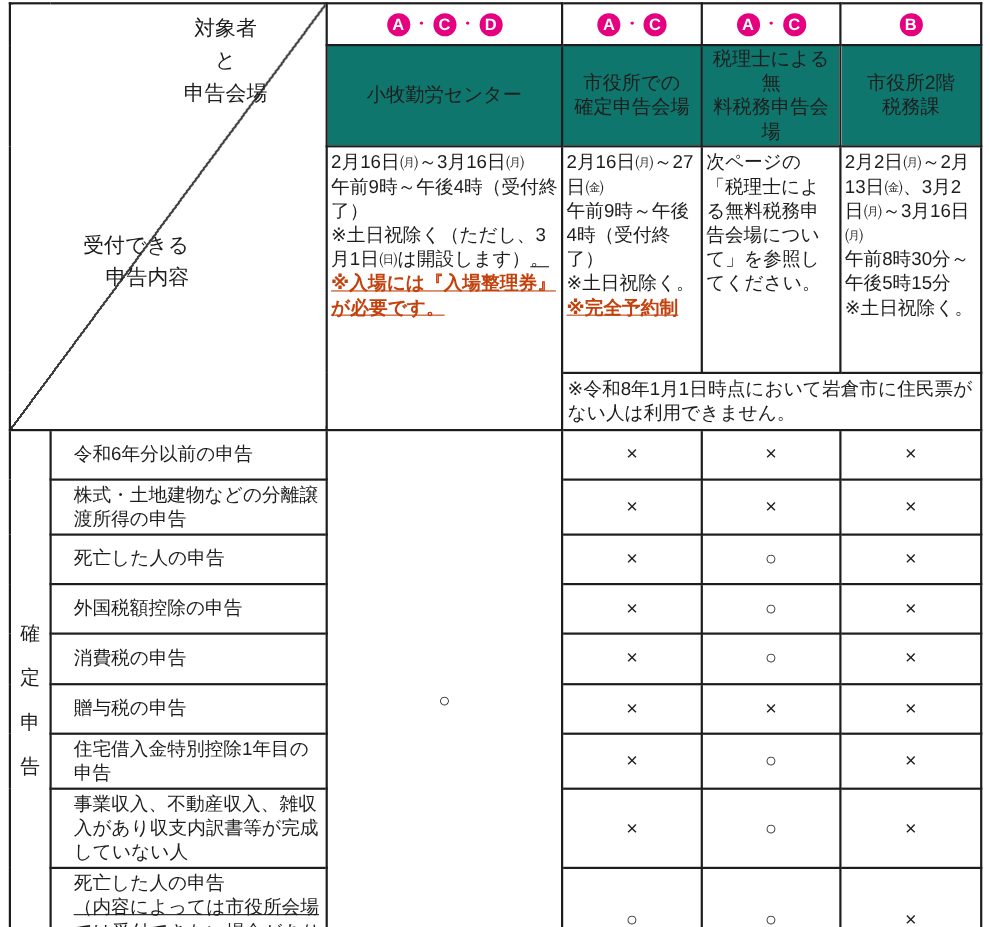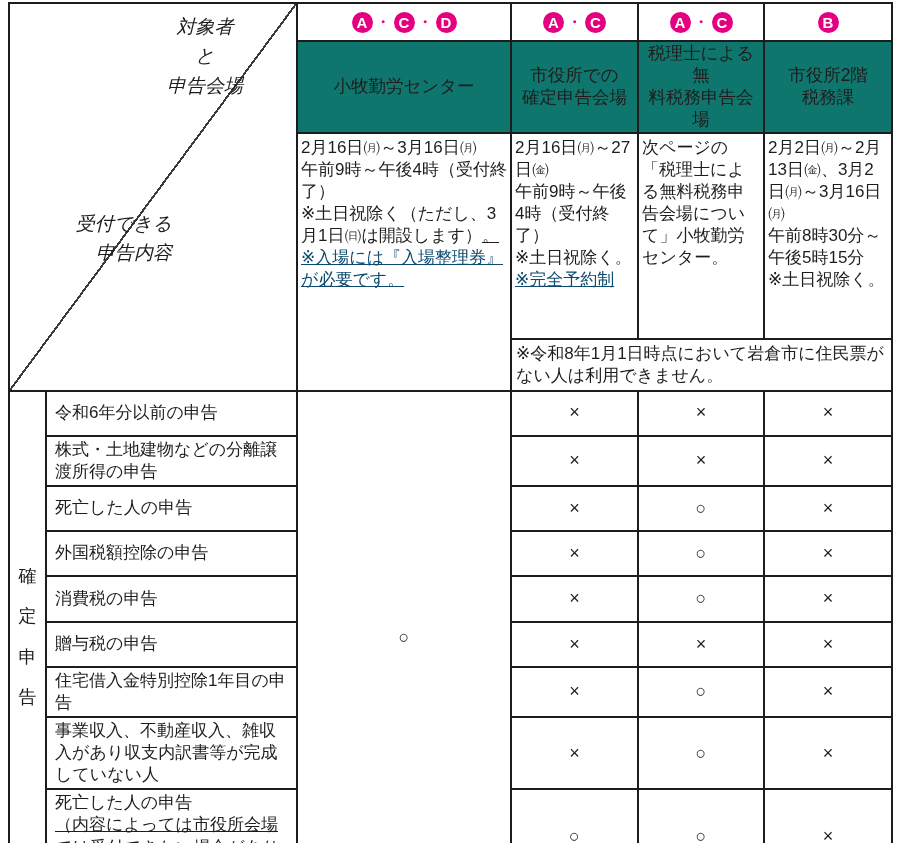--- a/index.html
+++ b/index.html
@@ -22,21 +22,20 @@
     overflow:hidden;
   }
   
   td.corner{
     position:relative;padding:0;
     background:linear-gradient(to bottom right,
       transparent calc(50% - 1px),
       #3a3a3a calc(50% - 1px),
       #3a3a3a calc(50% + 1px),
       transparent calc(50% + 1px));
-    font-style:italic;
   }
   .corner-tr{
     position:absolute;top:8px;right:26px;width:130px;
     text-align:center;font-size:19px;line-height:1.55;white-space:pre-line;
   }
   .corner-bl{
     position:absolute;top:205px;left:42px;width:120px;
     text-align:right;font-size:19px;line-height:1.55;white-space:pre-line;
   }
   tr.row-letters td{height:32px;text-align:center;padding:2px 0;}
@@ -46,29 +45,29 @@
     background:#e4007f;color:#ffffff;font-weight:bold;font-size:15px;
     line-height:21px;text-align:center;
   }
   .sep{color:#e4007f;font-weight:bold;font-size:15px;}
   tr.row-venues td{
     height:45px;background:#0f766e;text-align:center;
     font-size:17.5px;line-height:1.25;white-space:pre-line;
   }
   td.info{vertical-align:top;padding:3px 3px;height:198px;}
   td.info div{margin:0;}
-  td.info .pink{color:#0c4a6e;}
+  td.info .pink{color:#c2410c;font-weight:bold;}
   .u{text-decoration:underline;}
   td.note-cell{height:41px;vertical-align:top;padding:3px 4px;margin-top:36px;}
   td.cat{padding:0;}
   .cat-chars{
     display:flex;flex-direction:column;align-items:center;justify-content:center;
     gap:17px;font-size:18px;height:100%;
   }
-  td.rlabel{padding:2px 4px 2px 8px;margin-top:28px;}
+  td.rlabel{padding:2px 4px 2px 20px;margin-top:28px;}
   td.mark{text-align:center;font-size:18px;}
 </style>
 </head>
 <body>
 
 <table class="sched">
   <colgroup>
     <col style="width:37px">
     <col style="width:251px">
     <col style="width:214px">
@@ -133,21 +132,21 @@
       <div><span>※土日祝除く（ただし、3月1日㈰は開設します）</span><span class="u">。</span></div>
       <div class="pink u">※入場には『入場整理券』が必要です。</div>
     </td>
     <td class="info">
       <div>2月16日㈪～27日㈮</div>
       <div>午前9時～午後4時（受付終了）</div>
       <div>※土日祝除く。</div>
       <div class="pink u">※完全予約制</div>
     </td>
     <td class="info">
-      <div>次ページの「税理士による無料税務申告会場について」小牧勤労センター。</div>
+      <div>次ページの「税理士による無料税務申告会場について」を参照してください。</div>
     </td>
     <td class="info">
       <div>2月2日㈪～2月13日㈮、3月2日㈪～3月16日㈪</div>
       <div>午前8時30分～午後5時15分</div>
       <div>※土日祝除く。</div>
     </td>
   </tr>
 
   <tr>
     <td class="note-cell" colspan="3">※令和8年1月1日時点において岩倉市に住民票がない人は利用できません。</td>

